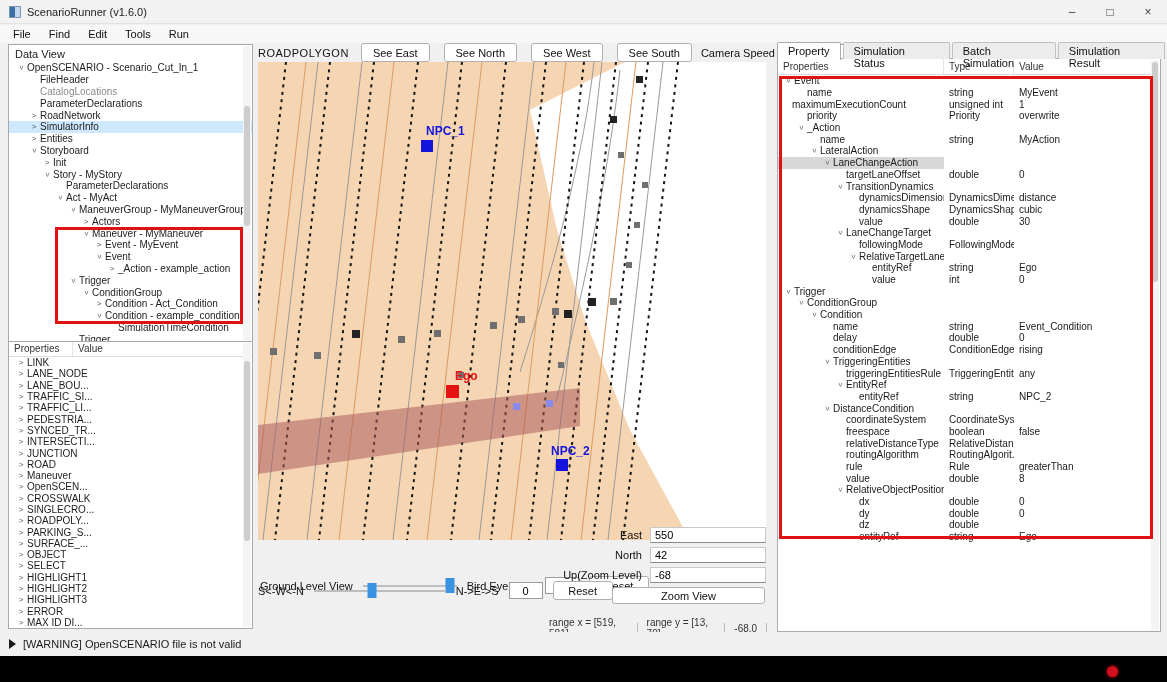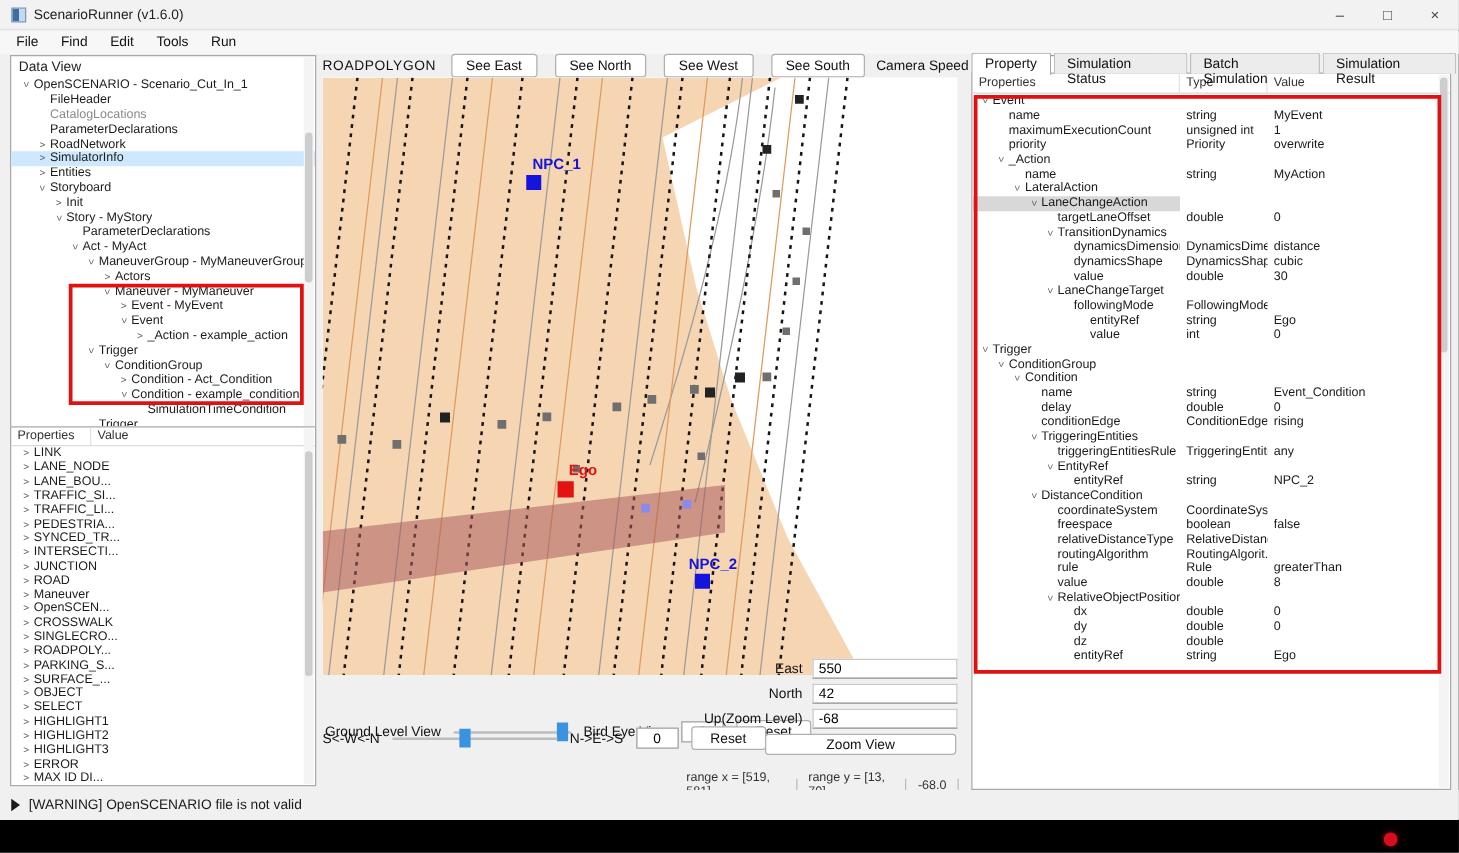--- a/index.html
+++ b/index.html
@@ -503,21 +503,21 @@
         </div>
         <div class="prow">
           <div class="c name" style="padding-left: 17px;">
             <span class="chev"></span>
             <span>name</span>
           </div>
           <div class="c" style="padding-left: 5px;">string</div>
           <div class="c" style="padding-left: 5px;">MyEvent</div>
         </div>
         <div class="prow">
-          <div class="c name" style="padding-left: 17px;">
+          <div class="c name" style="padding-left: 2px;">
             <span class="chev"></span>
             <span>maximumExecutionCount</span>
           </div>
           <div class="c" style="padding-left: 5px;">unsigned int</div>
           <div class="c" style="padding-left: 5px;">1</div>
         </div>
         <div class="prow">
           <div class="c name" style="padding-left: 17px;">
             <span class="chev"></span>
             <span>priority</span>
@@ -604,20 +604,28 @@
           </div>
           <div class="c" style="padding-left: 5px;"></div>
           <div class="c" style="padding-left: 5px;"></div>
         </div>
         <div class="prow">
           <div class="c name" style="padding-left: 69px;">
             <span class="chev"></span>
             <span>followingMode</span>
           </div>
           <div class="c" style="padding-left: 5px;">FollowingMode</div>
+          <div class="c" style="padding-left: 5px;"></div>
+        </div>
+        <div class="prow">
+          <div class="c name" style="padding-left: 69px;">
+            <span class="chev open">&gt;</span>
+            <span>RelativeTargetLane</span>
+          </div>
+          <div class="c" style="padding-left: 5px;"></div>
           <div class="c" style="padding-left: 5px;"></div>
         </div>
         <div class="prow">
           <div class="c name" style="padding-left: 82px;">
             <span class="chev"></span>
             <span>entityRef</span>
           </div>
           <div class="c" style="padding-left: 5px;">string</div>
           <div class="c" style="padding-left: 5px;">Ego</div>
         </div>

